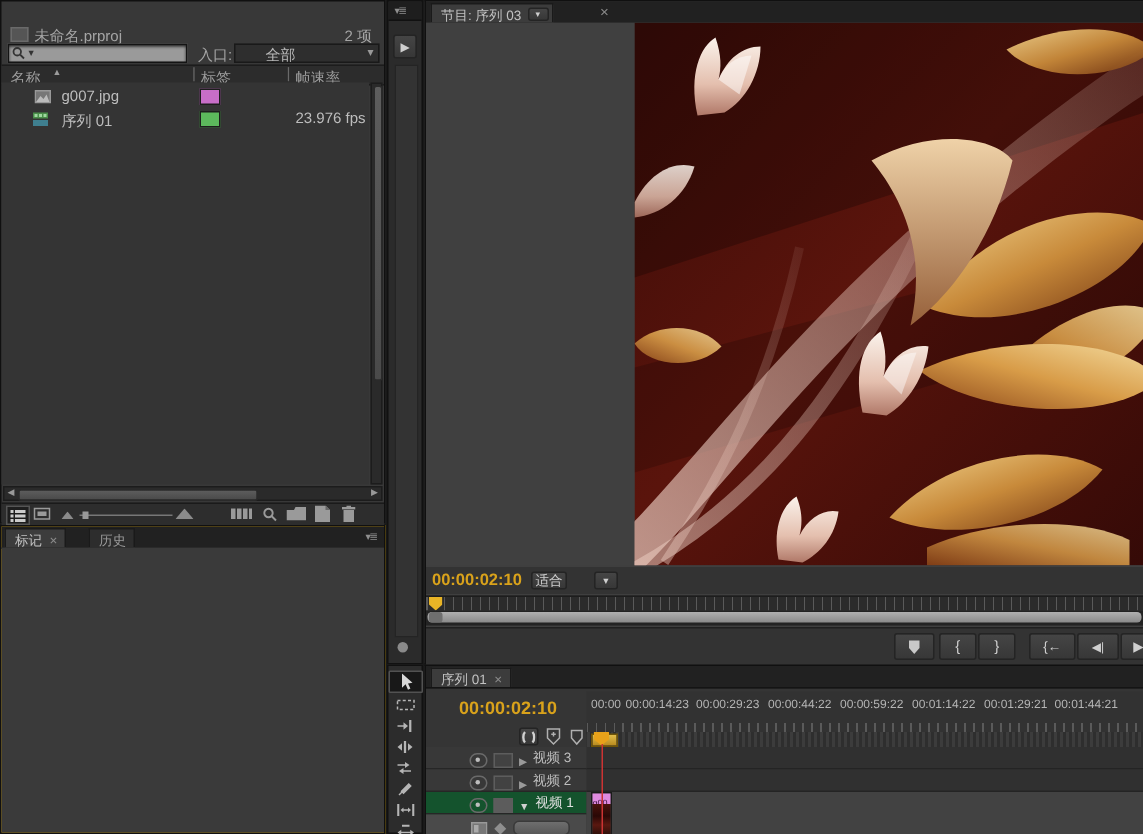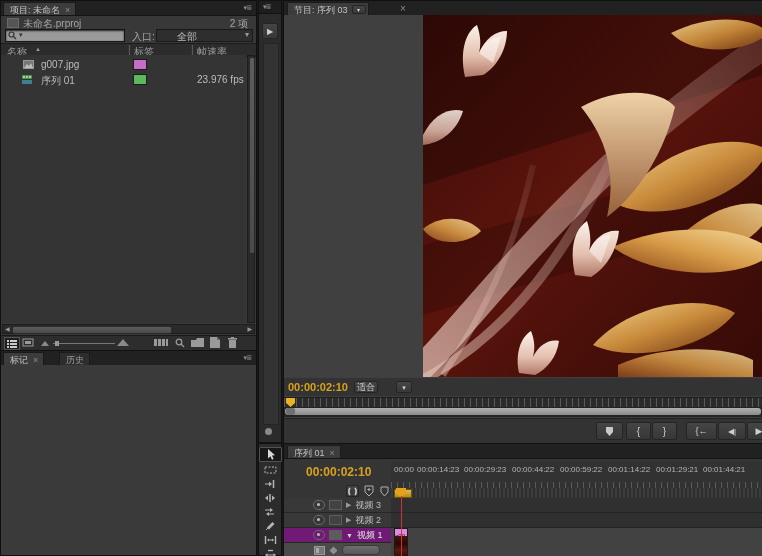--- a/index.html
+++ b/index.html
@@ -13,41 +13,35 @@
   .tab .x{color:#8a8a8a;margin-left:5px;font-size:9px}
   .tab-inactive{background:#2d2d2d;color:#9a9a9a}
   .pmenu{position:absolute;top:3px;font-size:7px;color:#8f8f8f;letter-spacing:-1px}
   .yellow{color:#d9a21b}
   .btn{background:linear-gradient(#454545,#373737);border:1px solid #242424;border-radius:2px;
        color:#cfcfcf;text-align:center;box-sizing:border-box}
   .chip{width:12px;height:9px;border:1px solid #1d1d1d;display:inline-block}
   .ico svg{display:block}
   .ticks{background:repeating-linear-gradient(90deg,#5a5a5a 0 1px,transparent 1px 6px)}
   .trackrow{position:absolute;left:0;width:107px;box-sizing:border-box;border-bottom:1px solid #262626;
-            display:flex;align-items:center;gap:4px;padding-left:29px}
+            display:flex;align-items:flex-end;gap:4px;padding-left:29px}
   .lane{position:absolute;left:107px;right:0;box-sizing:border-box;border-bottom:1px solid #242424}
   .tname{font-size:9px;color:#bdbdbd;white-space:nowrap}
   .eyed{width:10px;height:8px;border:1px solid #6a6a6a;border-radius:50%/60%;position:relative}
   .eyed:after{content:"";position:absolute;left:3px;top:2px;width:3px;height:3px;background:#bdbdbd;border-radius:50%}
   .lockbox{width:11px;height:8px;background:#424242;border:1px solid #5d5d5d}
   .tool{width:21px;height:13px;margin:1px auto;display:flex;align-items:center;justify-content:center;border-radius:1px}
   .tool-sel{background:#181818;border:1px solid #525252}
   .scroll{background:#2a2a2a;border:1px solid #1c1c1c;box-sizing:border-box}
   .thumb{background:linear-gradient(#5d5d5d,#4a4a4a);border:1px solid #2a2a2a;border-radius:2px}
 </style>
 </head>
 <body>
 
 <div class="abs panel" style="left:0;top:0;width:257px;height:349px;background:#383838">
-  <div class="tabstrip">
-    <div class="tab" style="left:2px">
-      <span>项目: 未命名</span><span class="x">×</span>
-    </div>
-    <div class="pmenu" style="right:5px"><span>▾</span><span>≣</span></div>
-  </div>
 
   <div class="abs" style="left:0;top:14px;width:255px;height:13px">
     <span class="abs" style="left:6px;top:3px;width:10px;height:8px;background:#555;border:1px solid #6a6a6a"></span>
     <span class="abs" style="left:22px;top:2px;color:#a5a5a5">未命名.prproj</span>
     <span class="abs" style="right:8px;top:2px;color:#a5a5a5">2 项</span>
   </div>
 
   <div class="abs" style="left:0;top:27px;width:255px;height:14px">
     <div class="abs" style="left:4px;top:1px;width:118px;height:11px;background:#9a9a9a;border:1px solid #141414;box-shadow:inset 0 1px 2px #222">
       <span class="ico abs" style="left:2px;top:1px">
@@ -407,21 +401,21 @@
       <span class="lockbox"></span>
       <span style="font-size:7px;color:#9a9a9a">▶</span>
       <span class="tname">视频 3</span>
     </div>
     <div class="trackrow" style="top:55px;height:15px;background:#383838">
       <span class="eyed"></span>
       <span class="lockbox"></span>
       <span style="font-size:7px;color:#9a9a9a">▶</span>
       <span class="tname">视频 2</span>
     </div>
-    <div class="trackrow" style="top:70px;height:15px;background:#701a75">
+    <div class="trackrow" style="top:70px;height:15px;background:#14532d">
       <span class="eyed"></span>
       <span class="lockbox" style="background:#5c5c5c"></span>
       <span style="font-size:7px;color:#d0d0d0">▼</span>
       <span class="tname" style="color:#e0e0e0">视频 1</span>
     </div>
     <div class="trackrow" style="top:85px;height:14px;background:#4a4a4a;border-bottom:none;padding-left:30px">
       <span class="ico">
         <svg width="11" height="9" viewBox="0 0 11 9">
             <rect x="0.5" y="0.5" width="10" height="8" fill="#777" stroke="#999"></rect>
             <rect x="2" y="2" width="3" height="5" fill="#aaa"></rect>

